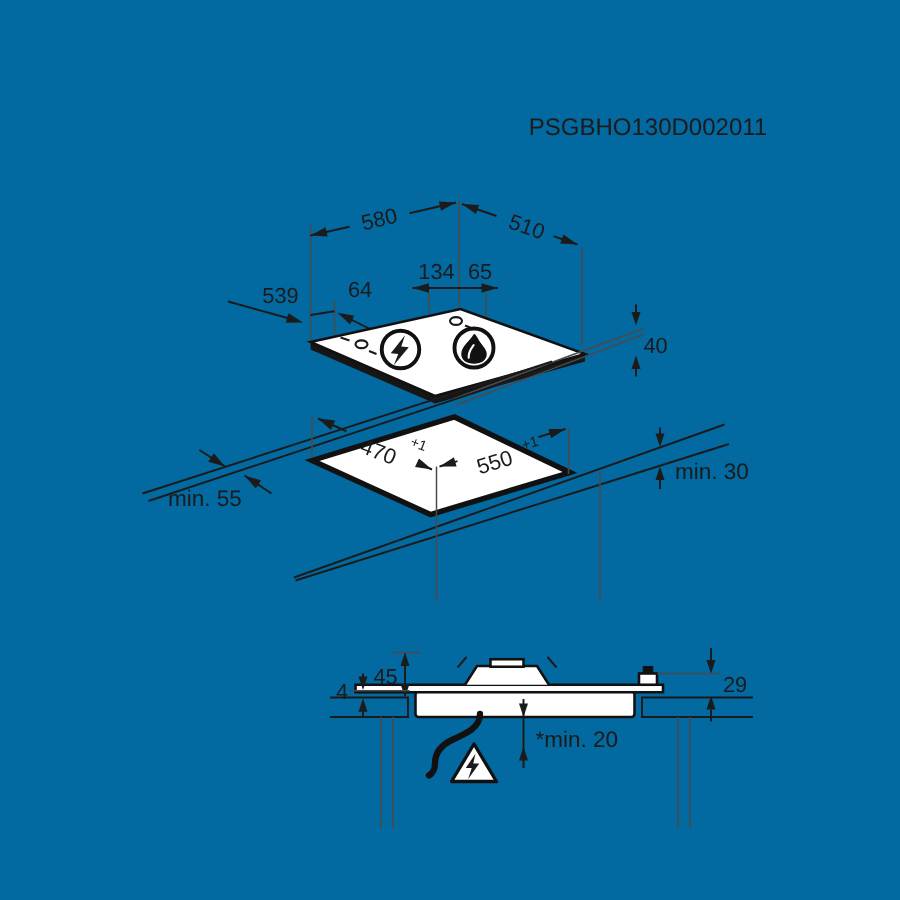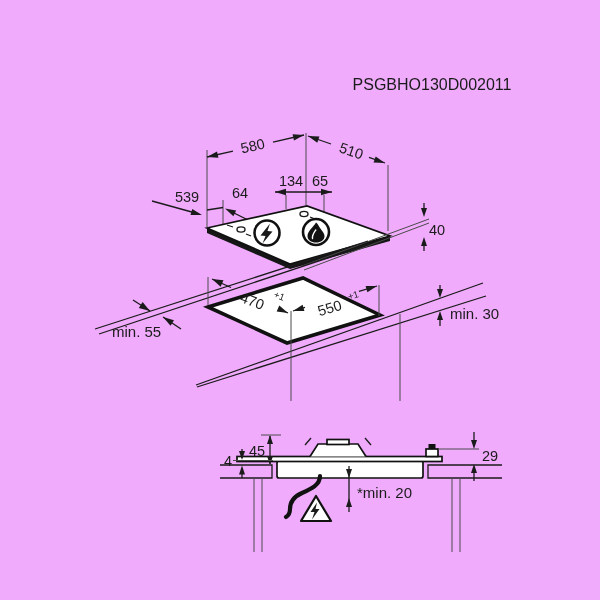--- a/index.html
+++ b/index.html
@@ -1,16 +1,16 @@
 <!DOCTYPE html>
 <html><head>
 <meta charset="utf-8">
 <style>
   html,body{margin:0;padding:0;background:#fff;}
-  #stage{position:relative;width:600px;height:600px;background:#f0abfc;overflow:hidden;
+  #stage{position:relative;width:600px;height:600px;background:#0369a1;overflow:hidden;
          font-family:"Liberation Sans", sans-serif;}
   svg{display:block}
   text{fill:#1b1b1b;font-family:"Liberation Sans", sans-serif;}
   .dim{font-size:14.5px;}
   .dimsup{font-size:9.5px;}
   .minlab{font-size:15px;}
   .title{font-size:16px;}
   .thin{stroke:#4a4a4a;stroke-width:1;fill:none;}
   .ln{stroke:#1b1b1b;stroke-width:1.3;fill:none;}
   .bold{stroke:#111;stroke-width:1.7;fill:#fff;}

